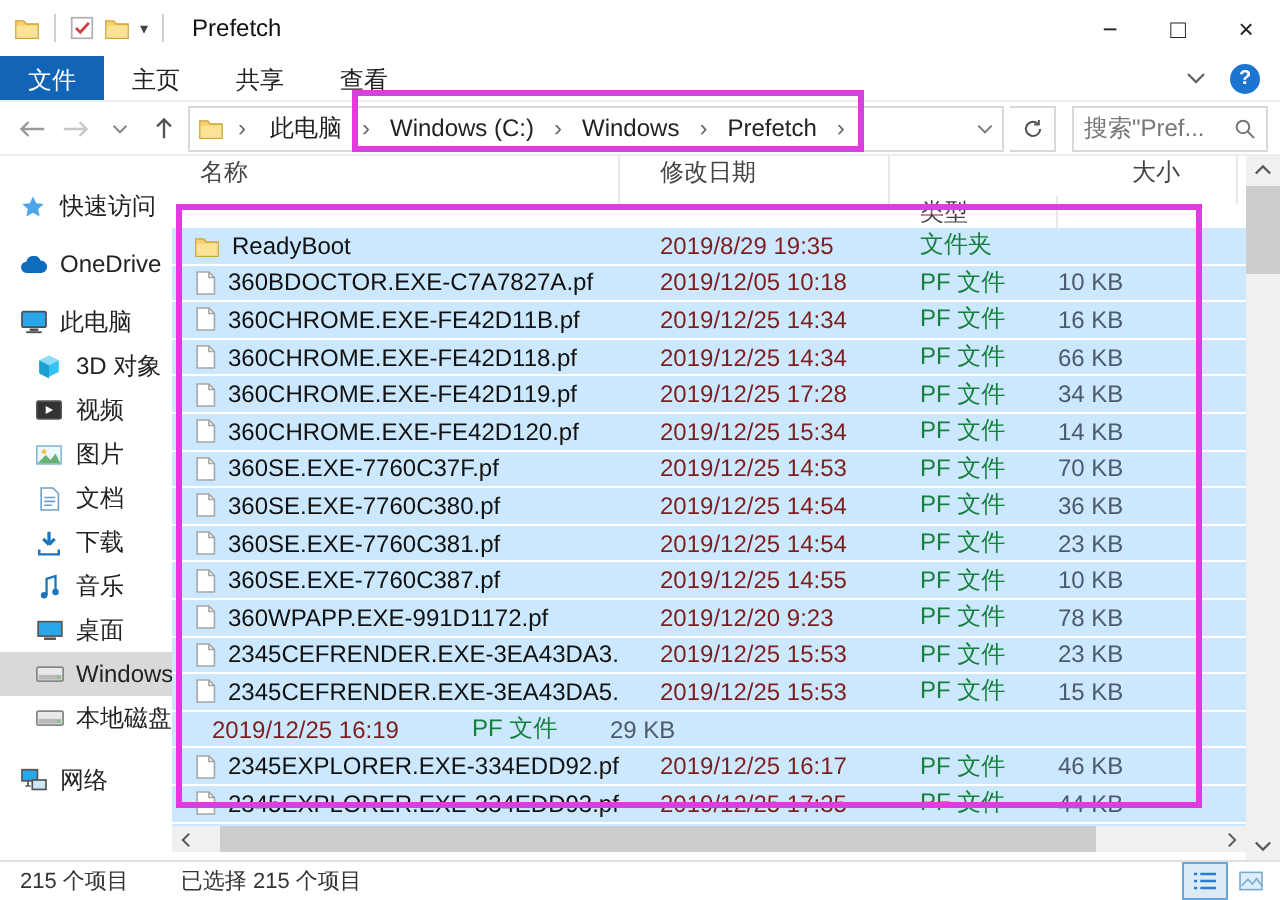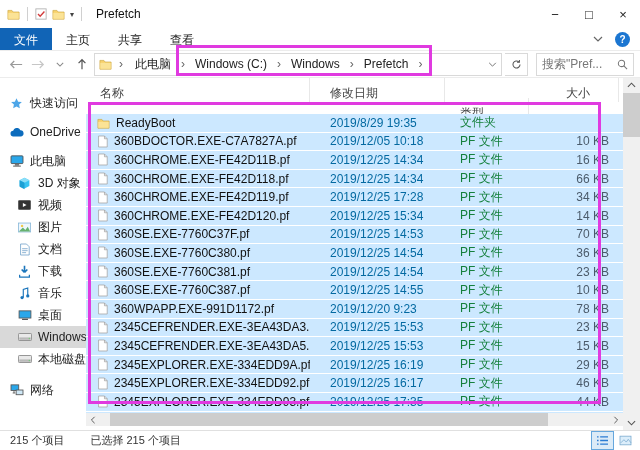--- a/index.html
+++ b/index.html
@@ -53,33 +53,33 @@
   .side-item { height:22px; display:flex; align-items:center; gap:6px; padding-left:9px;
                white-space:nowrap; overflow:hidden; color:#222; }
   .side-item.level-1 { padding-left:17px; }
   .side-item.selected { background:#d9d9d9; }
   .side-item.gap-after { margin-bottom:7px; }
   .side-item.gap-before { margin-top:9px; }
   .side-icon { flex-shrink:0; width:15px; display:flex; justify-content:center; }
 
   .content { flex:1; display:flex; flex-direction:column; overflow:hidden; }
   .colheaders { height:24px; display:flex; align-items:center; color:#444; flex-shrink:0; }
-  .colh { height:100%; display:flex; align-items:flex-end; border-right:1px solid #e8e8e8; }
+  .colh { height:100%; display:flex; align-items:flex-start; border-right:1px solid #e8e8e8; }
   .colh.c0 { width:224px; padding-left:14px; }
   .colh.c1 { width:135px; padding-left:20px; }
   .colh.c2 { width:84px;  padding-left:15px;margin-top:39px; }
   .colh.c3 { width:90px;  justify-content:flex-end; padding-right:28px; }
 
   .rows { height:311px; padding-top:12px; overflow:hidden; }
   .row { height:17.6px; margin-bottom:1px; display:flex; align-items:center; background:#cce8ff; }
   .cell { white-space:nowrap; overflow:hidden; }
   .c-name { width:224px; display:flex; align-items:center; gap:6px; padding-left:11px; color:#111; }
-  .c-date { width:135px; padding-left:20px; color:#0369a1; }
+  .c-date { width:135px; padding-left:20px; color:#7f1d1d; }
   .c-type { width:84px;  padding-left:15px; color:#15803d; }
-  .c-size { width:90px;  text-align:right; padding-right:10px; color:#4b5b6b; }
+  .c-size { width:90px;  padding-right:10px; color:#4b5b6b; }
   .ficon { flex-shrink:0; display:flex; }
 
   .hscroll { height:13px; background:#f0f0f0; display:flex; align-items:center; flex-shrink:0; }
   .hs-btn { width:14px; height:13px; display:flex; align-items:center; justify-content:center; }
   .hs-track { flex:1; height:13px; position:relative; }
   .hs-thumb { position:absolute; left:2%; top:0; width:86%; height:13px; background:#cdcdcd; }
 
   .vscroll { width:17px; background:#f0f0f0; display:flex; flex-direction:column; align-items:center; flex-shrink:0; }
   .vs-btn { width:17px; height:14px; display:flex; align-items:center; justify-content:center; }
   .vs-btn.bottom { margin-top:auto; }
@@ -555,29 +555,20 @@
                 <path d="M9.5 1v3.5H13" fill="none" stroke="#a5a5a5"></path>
               </svg>
             </span>
             <span class="fname">2345CEFRENDER.EXE-3EA43DA5.pf</span>
           </span>
           <span class="cell c-date">2019/12/25 15:53</span>
           <span class="cell c-type">PF 文件</span>
           <span class="cell c-size">15 KB</span>
         </div>
         <div class="row">
-          <span class="cell c-name">
-            <span class="ficon">
-              <svg width="11" height="13" viewBox="0 0 14 16">
-                <path d="M2 1h7.5L13 4.5V15H2z" fill="#fff" stroke="#a5a5a5"></path>
-                <path d="M9.5 1v3.5H13" fill="none" stroke="#a5a5a5"></path>
-              </svg>
-            </span>
-            <span class="fname">2345EXPLORER.EXE-334EDD9A.pf</span>
-          </span>
           <span class="cell c-date">2019/12/25 16:19</span>
           <span class="cell c-type">PF 文件</span>
           <span class="cell c-size">29 KB</span>
         </div>
         <div class="row">
           <span class="cell c-name">
             <span class="ficon">
               <svg width="11" height="13" viewBox="0 0 14 16">
                 <path d="M2 1h7.5L13 4.5V15H2z" fill="#fff" stroke="#a5a5a5"></path>
                 <path d="M9.5 1v3.5H13" fill="none" stroke="#a5a5a5"></path>

